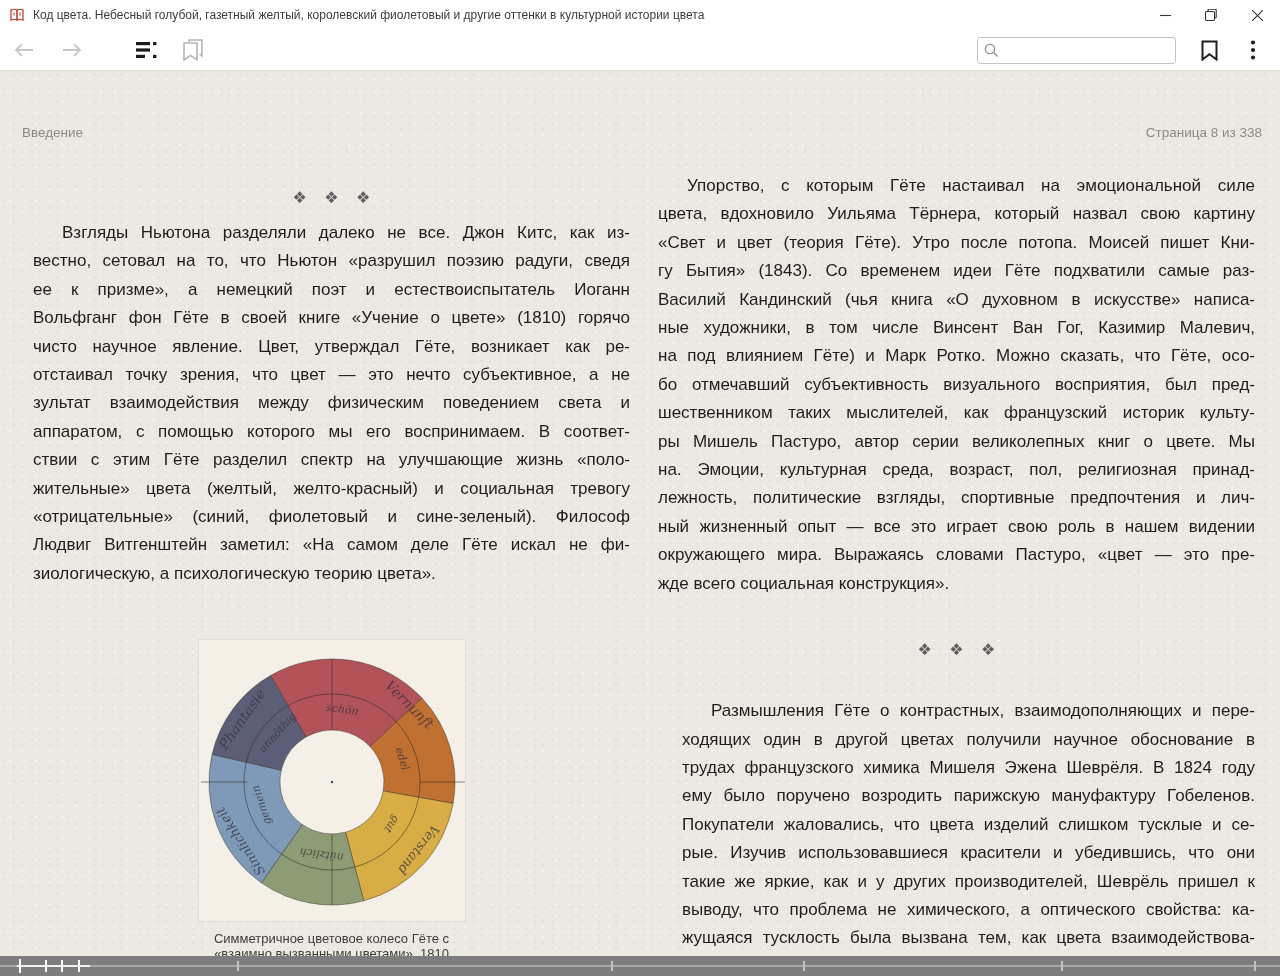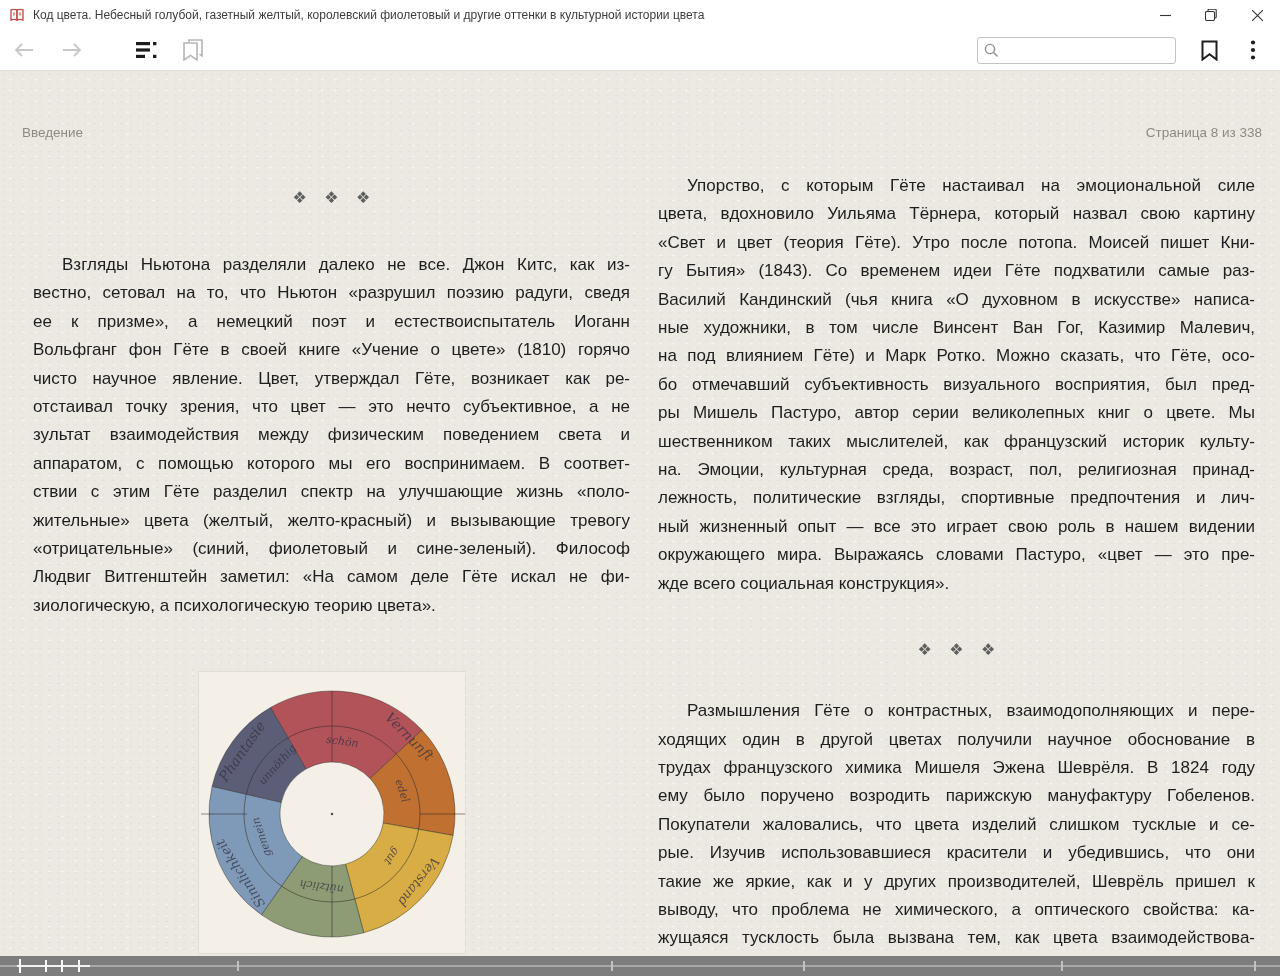--- a/index.html
+++ b/index.html
@@ -39,23 +39,23 @@
   .col { flex:1 1 0; min-width:0; }
 
   .separator { text-align:center; color:#5e5e5e; font-size:16px; word-spacing:13px; }
   .sep-left  { margin-top:48px; }
   .sep-right { margin-top:42px; }
 
   .para { color:#1e1e1e; font-size:17px; line-height:28.4px; }
   .jline { text-align:justify; text-align-last:justify; }
   .para .jline:first-child { text-indent:29px; }
   .para:not(.cut) .jline:last-child { text-align-last:left; }
-  .para-left  { margin-top:44px; }
+  .para-left  { margin-top:12px; }
   .para-r1    { margin-top:32px; }
-  .para-r2    { margin-top:38px; }
+  .para-r2    { margin-top:38px;margin-left:24px; }
 
   .figure { width:266px; margin:52px auto 0; }
   .figure-card { width:266px; height:281px; background:#f4f0e7; box-shadow:0 0 0 1px rgba(0,0,0,0.05); }
   .caption { margin-top:10px; text-align:center; font-size:13px; color:#3d3d3d; }
 
   .wheel-label { font-family:"DejaVu Serif", serif; font-style:italic; fill:#35323f; opacity:.75; }
 
   
   .progressbar { position:absolute; left:0; right:0; bottom:0; height:20px; background:#7d7d7d; }
   .pb-line { position:absolute; top:9px; left:0; width:100%; height:2px; background:#a8a8a8; }
@@ -156,21 +156,21 @@
       <div class="para para-left">
           <div class="jline">Взгляды Ньютона разделяли далеко не все. Джон Китс, как из-</div>
           <div class="jline">вестно, сетовал на то, что Ньютон «разрушил поэзию радуги, сведя</div>
           <div class="jline">ее к призме», а немецкий поэт и естествоиспытатель Иоганн</div>
           <div class="jline">Вольфганг фон Гёте в своей книге «Учение о цвете» (1810) горячо</div>
           <div class="jline">чисто научное явление. Цвет, утверждал Гёте, возникает как ре-</div>
           <div class="jline">отстаивал точку зрения, что цвет — это нечто субъективное, а не</div>
           <div class="jline">зультат взаимодействия между физическим поведением света и</div>
           <div class="jline">аппаратом, с помощью которого мы его воспринимаем. В соответ-</div>
           <div class="jline">ствии с этим Гёте разделил спектр на улучшающие жизнь «поло-</div>
-          <div class="jline">жительные» цвета (желтый, желто-красный) и вызывающие тревогу</div>
+          <div class="jline">жительные» цвета (желтый, желто-красный) и социальная тревогу</div>
           <div class="jline">«отрицательные» (синий, фиолетовый и сине-зеленый). Философ</div>
           <div class="jline">Людвиг Витгенштейн заметил: «На самом деле Гёте искал не фи-</div>
           <div class="jline">зиологическую, а психологическую теорию цвета».</div>
         </div>
 
       <div class="figure">
         <div class="figure-card">
           <svg width="266" height="281" viewBox="0 0 266 281">
 
             <g stroke="#2f2b26" stroke-width="0.8" stroke-opacity="0.55">
@@ -212,22 +212,22 @@
     <div class="col">
       <div class="para para-r1">
           <div class="jline">Упорство, с которым Гёте настаивал на эмоциональной силе</div>
           <div class="jline">цвета, вдохновило Уильяма Тёрнера, который назвал свою картину</div>
           <div class="jline">«Свет и цвет (теория Гёте). Утро после потопа. Моисей пишет Кни-</div>
           <div class="jline">гу Бытия» (1843). Со временем идеи Гёте подхватили самые раз-</div>
           <div class="jline">Василий Кандинский (чья книга «О духовном в искусстве» написа-</div>
           <div class="jline">ные художники, в том числе Винсент Ван Гог, Казимир Малевич,</div>
           <div class="jline">на под влиянием Гёте) и Марк Ротко. Можно сказать, что Гёте, осо-</div>
           <div class="jline">бо отмечавший субъективность визуального восприятия, был пред-</div>
+          <div class="jline">шественником таких мыслителей, как французский историк культу-</div>
           <div class="jline">ры Мишель Пастуро, автор серии великолепных книг о цвете. Мы</div>
-          <div class="jline">шественником таких мыслителей, как французский историк культу-</div>
           <div class="jline">на. Эмоции, культурная среда, возраст, пол, религиозная принад-</div>
           <div class="jline">лежность, политические взгляды, спортивные предпочтения и лич-</div>
           <div class="jline">ный жизненный опыт — все это играет свою роль в нашем видении</div>
           <div class="jline">окружающего мира. Выражаясь словами Пастуро, «цвет — это пре-</div>
           <div class="jline">жде всего социальная конструкция».</div>
         </div>
       <div class="separator sep-right">❖ ❖ ❖</div>
       <div class="para para-r2 cut">
           <div class="jline">Размышления Гёте о контрастных, взаимодополняющих и пере-</div>
           <div class="jline">ходящих один в другой цветах получили научное обоснование в</div>

